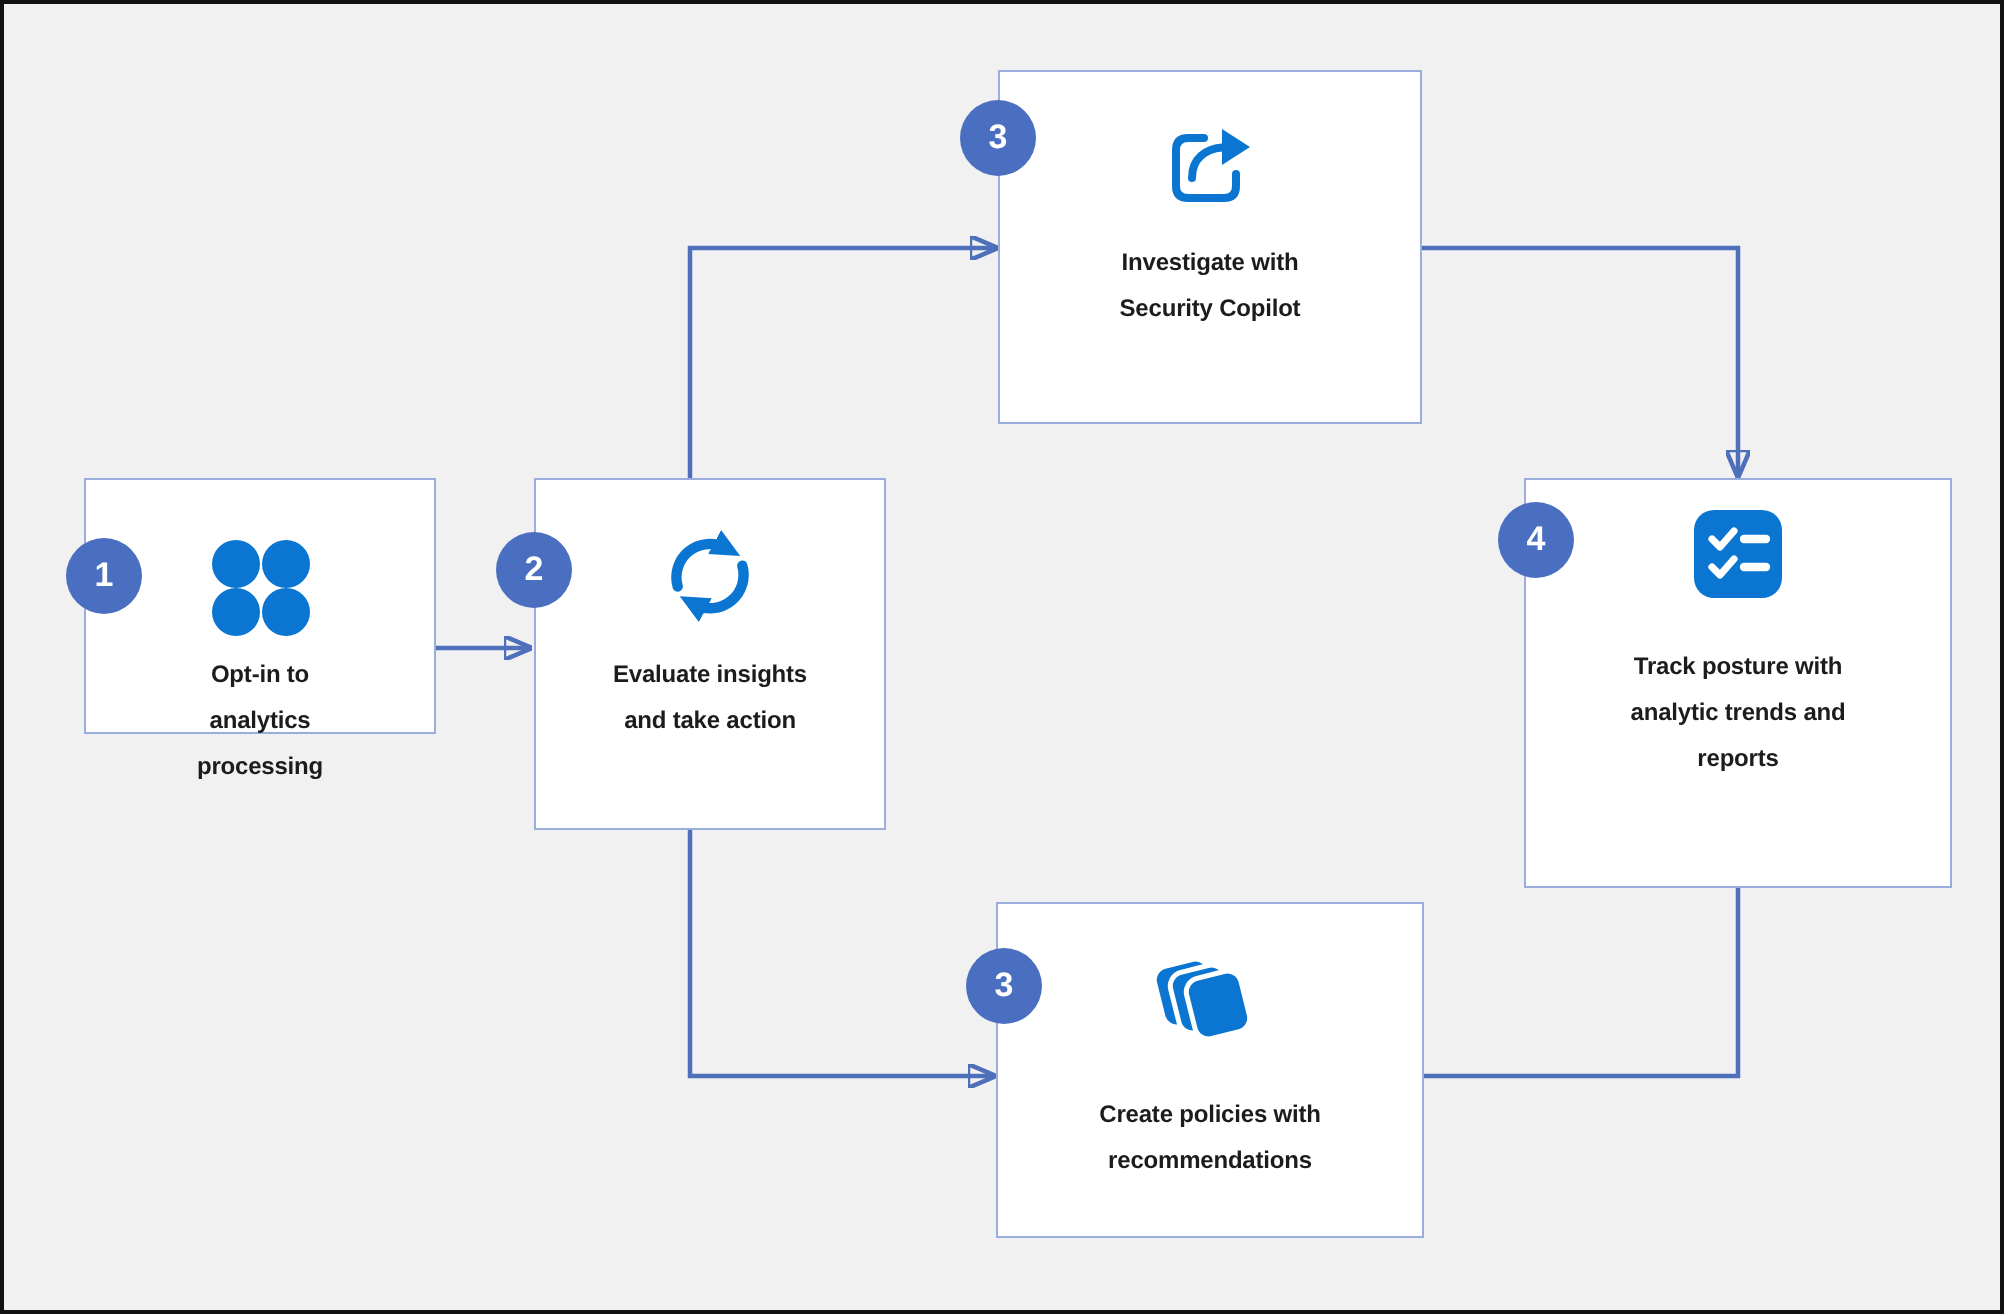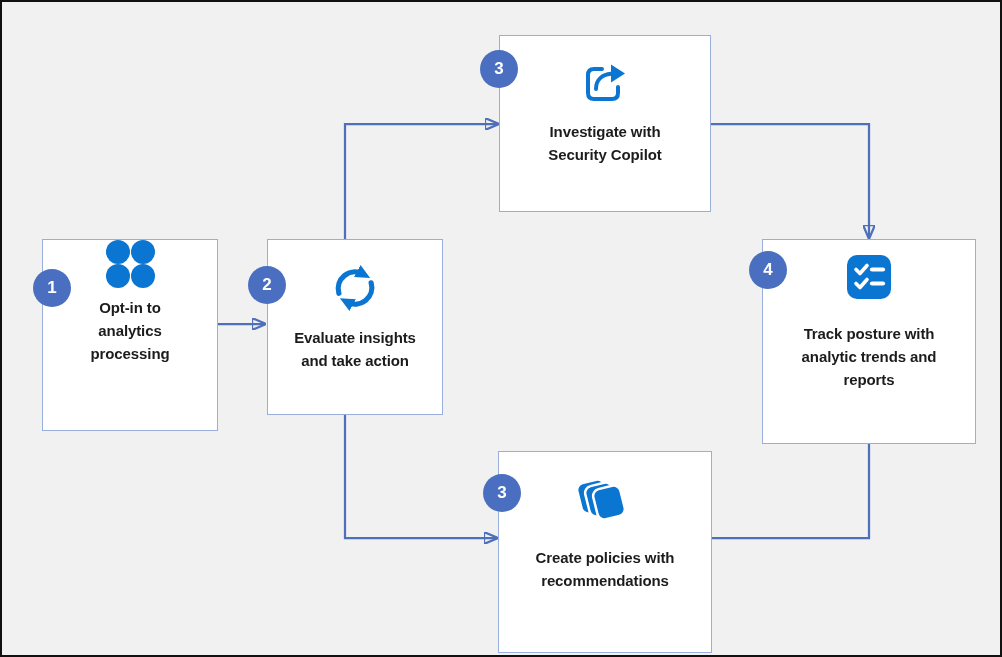--- a/index.html
+++ b/index.html
@@ -28,32 +28,32 @@
   .arrow-head{fill:var(--connector);stroke:none;}
 
   .step-box{
     position:absolute;
     box-sizing:border-box;
     background:var(--box-fill);
     border:1.5px solid var(--box-border);
     display:flex;flex-direction:column;align-items:center;
   }
   .step-label{
-    font-size:15px;font-weight:bold;line-height:23px;
+    font-size:12px;font-weight:bold;line-height:23px;
     color:var(--label-text);
     text-align:center;white-space:pre-line;
     letter-spacing:-0.1px;
   }
   .step-icon{color:var(--icon-blue);flex:0 0 auto;}
 
-  .box-1{left:40px;top:237px;width:176px;height:192px;gap:8px;}
+  .box-1{left:40px;top:237px;width:176px;height:128px;padding-top:30px;gap:8px;}
   .box-2{left:265px;top:237px;width:176px;height:176px;padding-top:22px;gap:14px;}
   .box-3{left:497px;top:33px;width:212px;height:177px;padding-top:22px;gap:14px;}
   .box-4{left:760px;top:237px;width:214px;height:205px;padding-top:14px;gap:22px;}
-  .box-5{left:496px;top:449px;width:214px;height:202px;padding-top:22px;gap:20px;}
+  .box-5{left:496px;top:449px;width:214px;height:168px;padding-top:22px;gap:20px;}
 
   .badge{
     position:absolute;width:38px;height:38px;border-radius:50%;
     background:var(--badge-fill);color:var(--badge-text);
     display:flex;align-items:center;justify-content:center;
     font-size:17px;font-weight:bold;
     transform:translate(-50%,-50%);
   }
   .badge-1{left:50px;top:286px;}
   .badge-2{left:265px;top:283px;}

